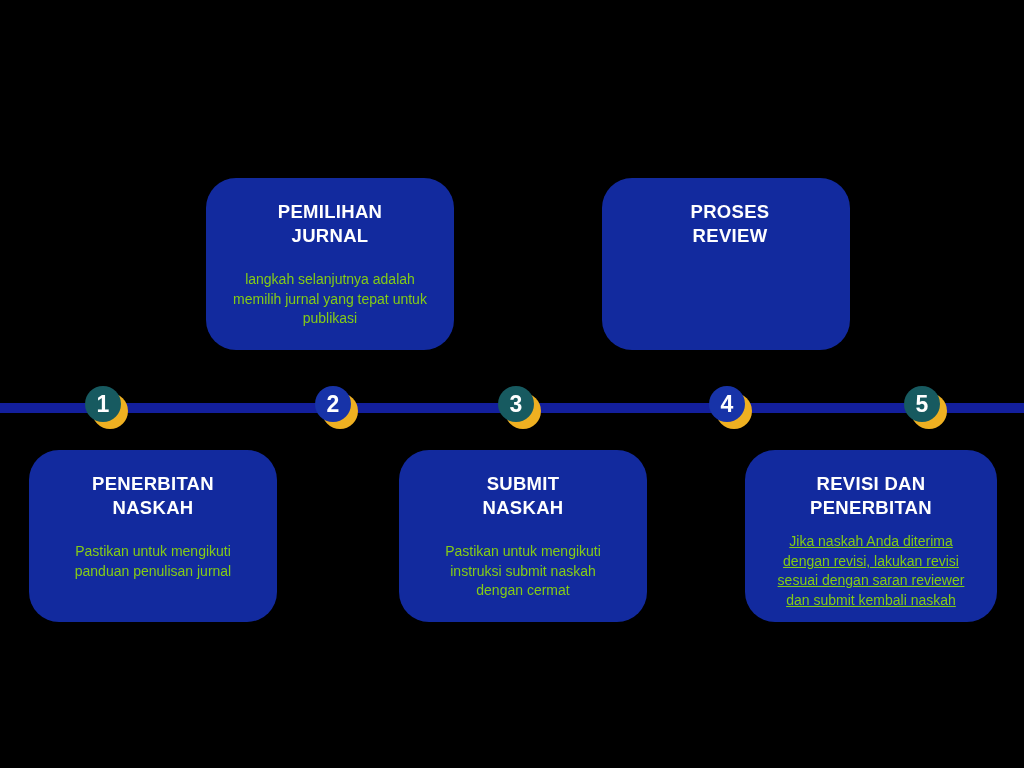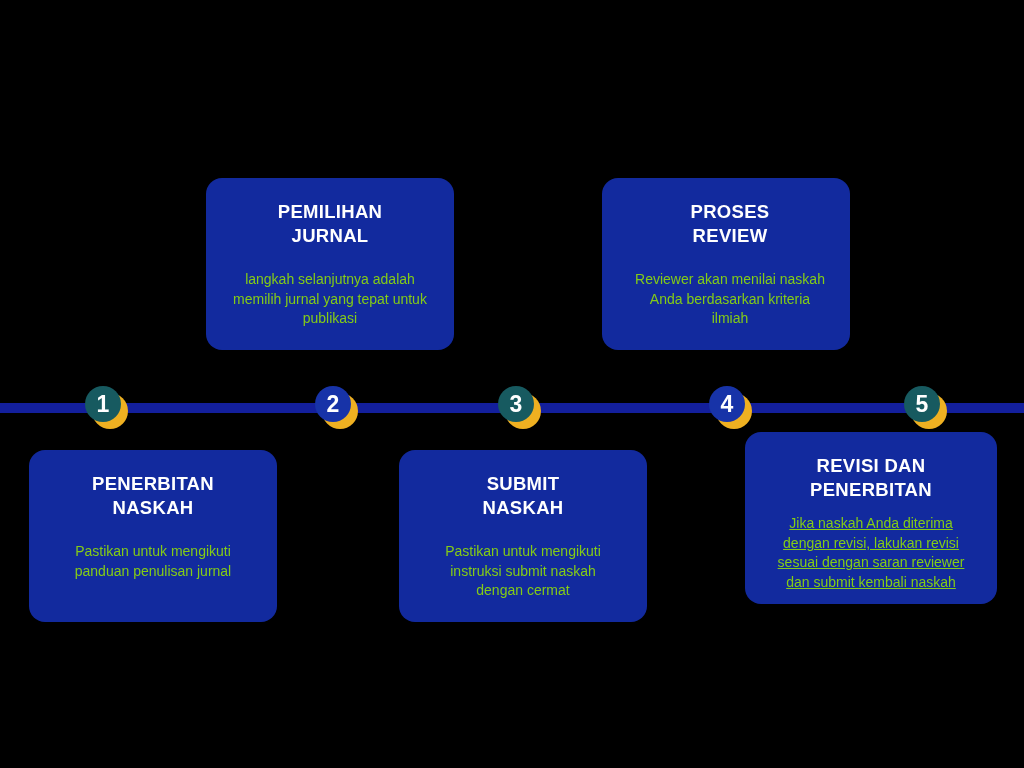--- a/index.html
+++ b/index.html
@@ -67,21 +67,21 @@
   .marker-3 { left: 498px; }
   .marker-4 { left: 709px; }
   .marker-5 { left: 904px; }
 
   
   .card {
     position: absolute;
     width: 248px;
     height: 172px;
     background: #122a9e;
-    border-radius: 16px;
+    border-radius: 30px;
     box-sizing: border-box;
     padding: 22px 8px 0;
     text-align: center;
     color: #ffffff;
     z-index: 2;
   }
   .card-title {
     margin: 0;
     font-size: 18.5px;
     font-weight: bold;
@@ -95,21 +95,21 @@
     font-size: 14px;
     line-height: 1.4;
     white-space: pre-line;
     color: #84cc16;
   }
 
   .card-1 { left: 29px;  top: 450px; }
   .card-2 { left: 206px; top: 178px; }
   .card-3 { left: 399px; top: 450px; }
   .card-4 { left: 602px; top: 178px; padding-left: 16px; }
-  .card-5 { left: 745px; top: 432px; width: 252px; }
+  .card-5 { left: 745px; top: 450px; width: 252px; }
   .card-5 .card-body { margin-top: 12px; text-decoration: underline; }
 </style>
 </head>
 <body>
 
 <div class="canvas">
 
   <div class="timeline-line"></div>
 
   <div class="marker marker-1">
@@ -162,23 +162,20 @@
     <h2 class="card-title">SUBMIT
 NASKAH</h2>
     <p class="card-body">Pastikan untuk mengikuti
 instruksi submit naskah
 dengan cermat</p>
   </div>
 
   <div class="card card-4">
     <h2 class="card-title">PROSES
 REVIEW</h2>
-    <p class="card-body">Reviewer akan menilai naskah
-Anda berdasarkan kriteria
-ilmiah</p>
   </div>
 
   <div class="card card-5">
     <h2 class="card-title">REVISI DAN
 PENERBITAN</h2>
     <p class="card-body">Jika naskah Anda diterima
 dengan revisi, lakukan revisi
 sesuai dengan saran reviewer
 dan submit kembali naskah</p>
   </div>

